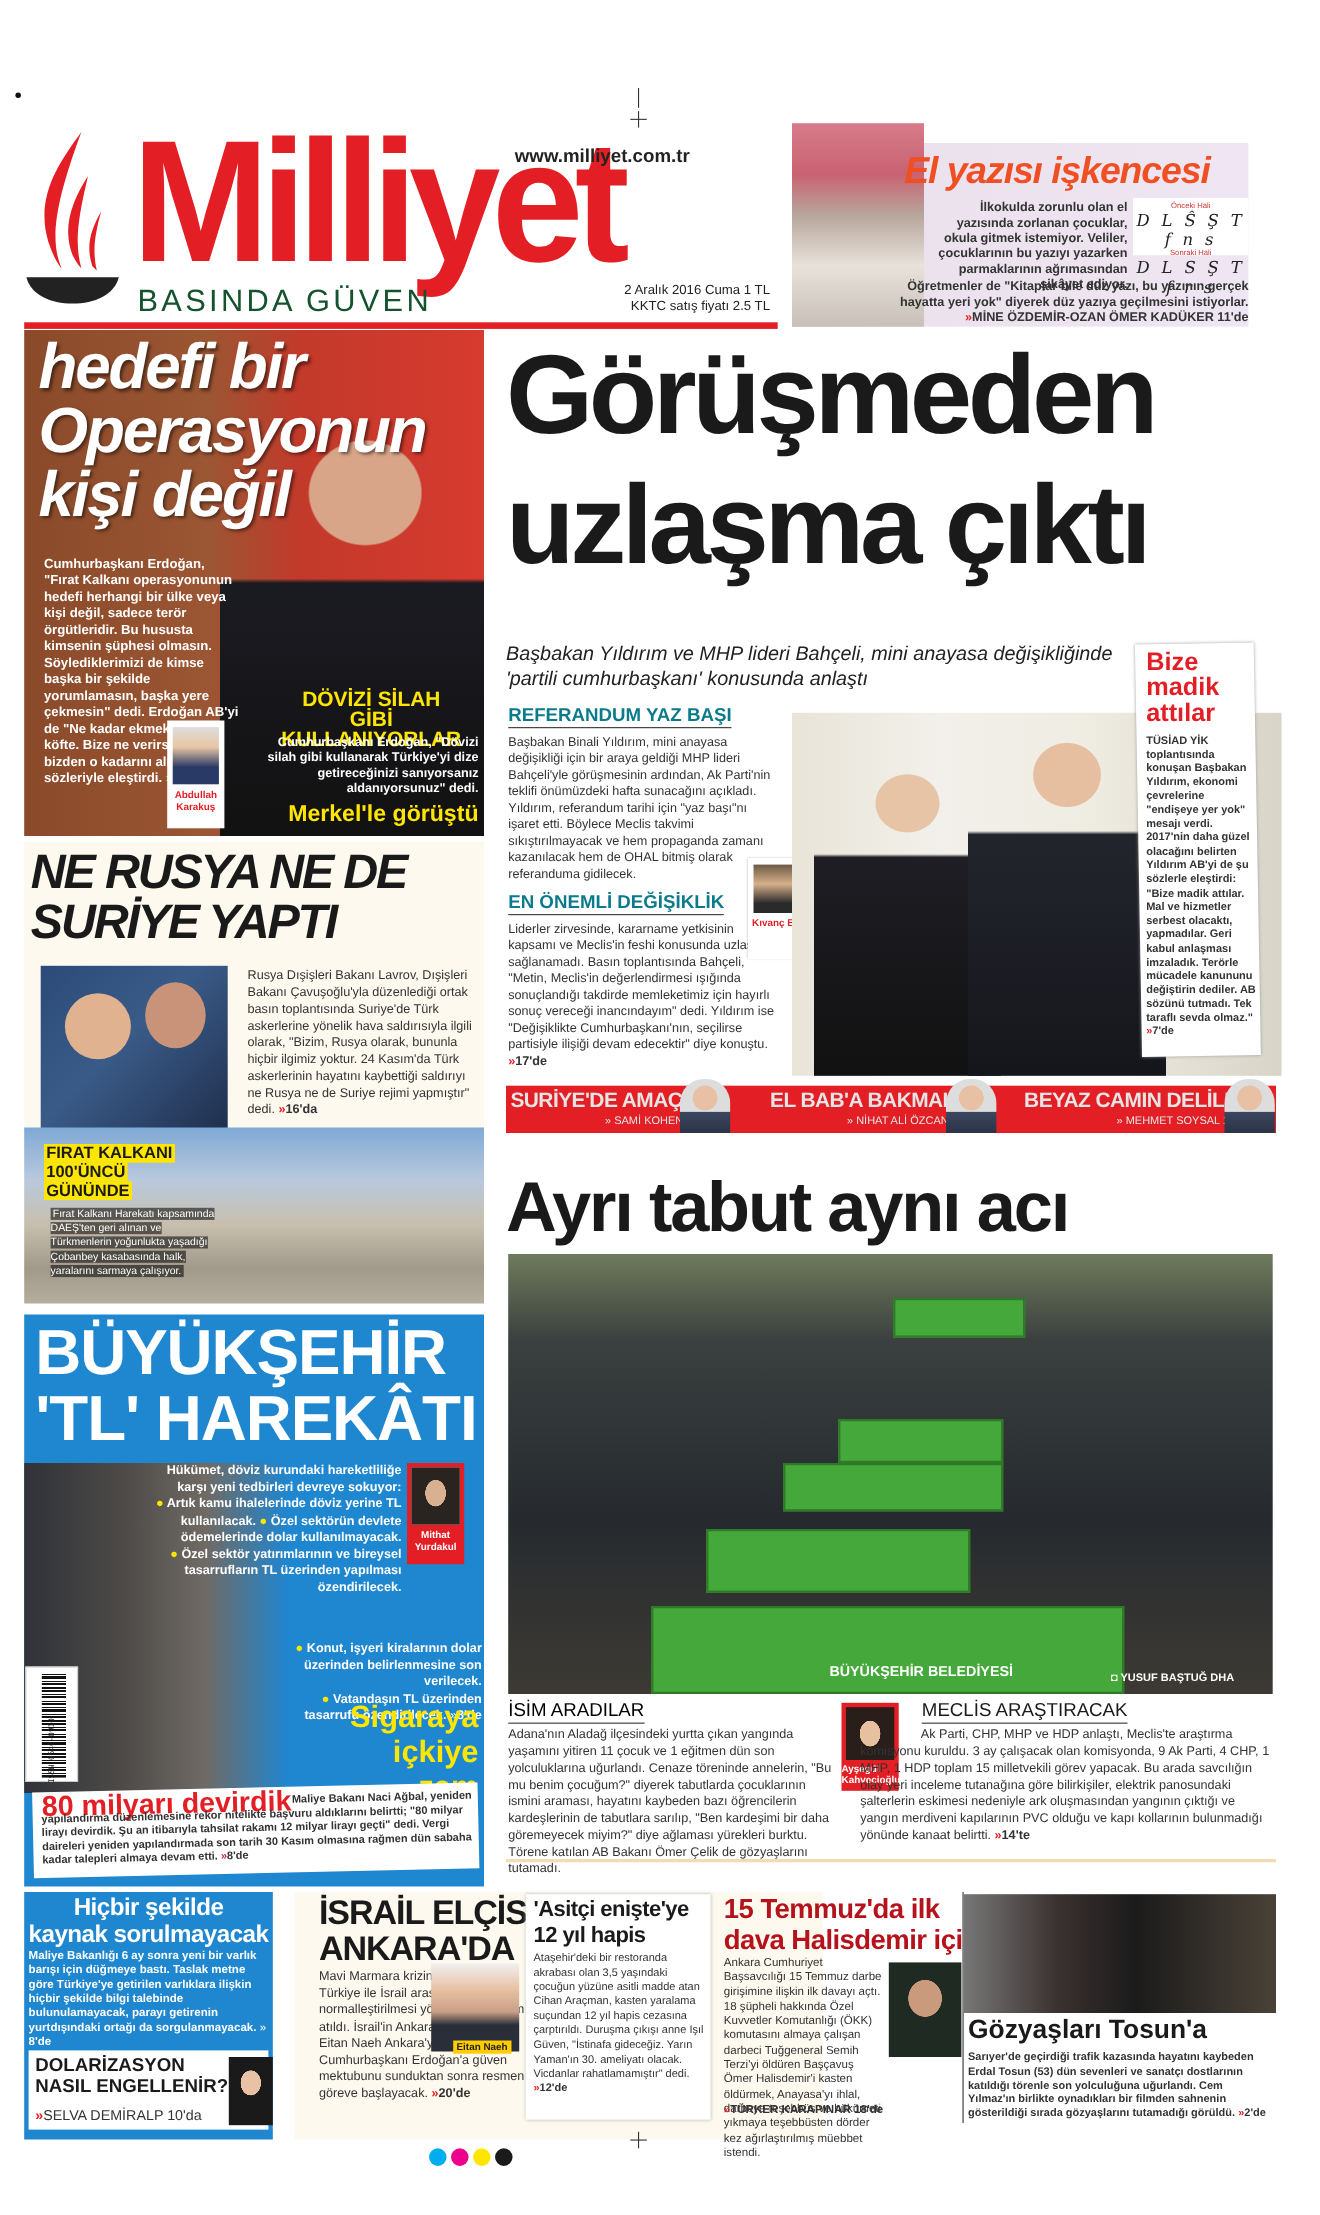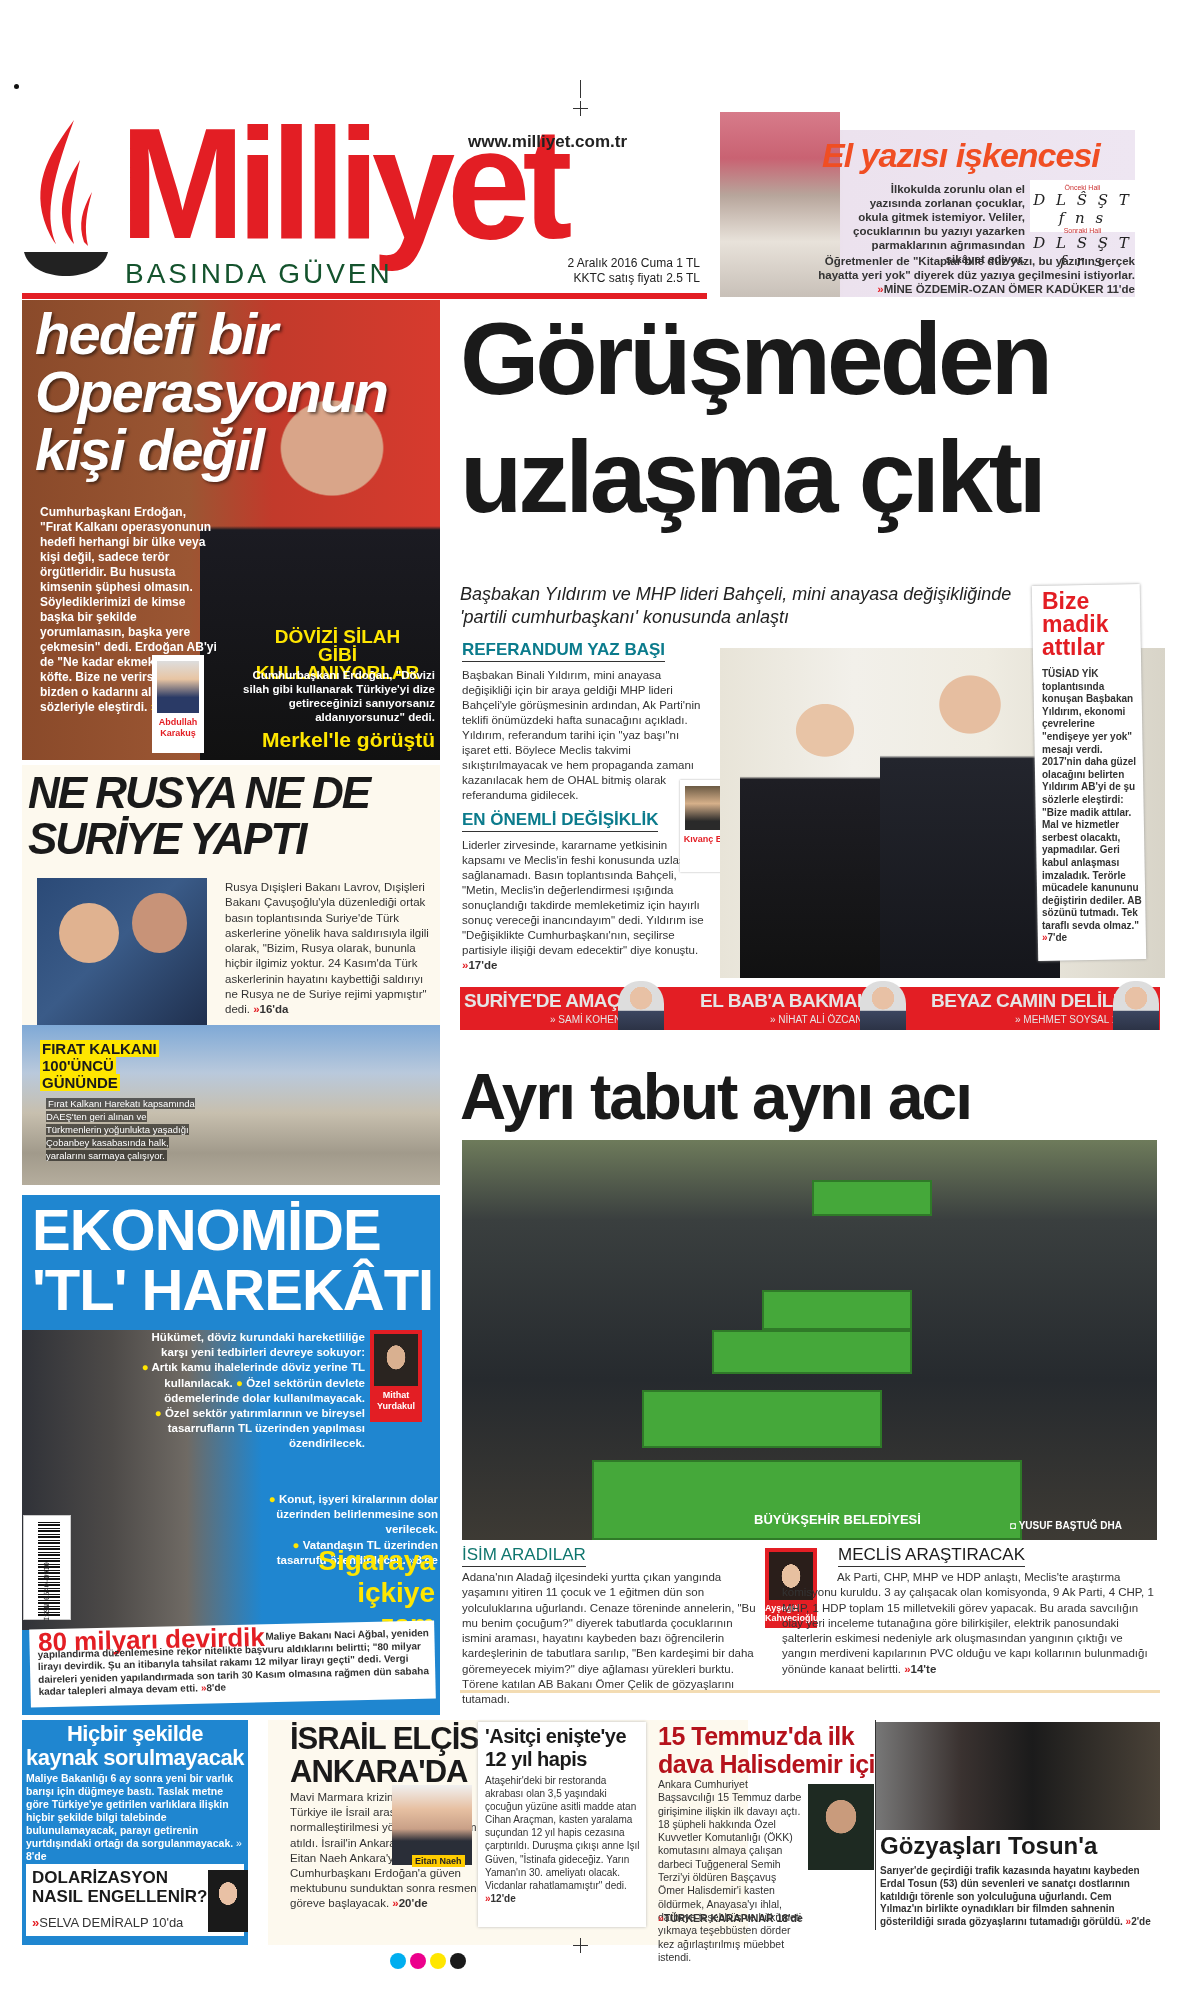--- a/index.html
+++ b/index.html
@@ -63,21 +63,21 @@
 .fk-photo{left:22px;top:1025px;width:418px;height:160px;background:linear-gradient(180deg,#7fa9d6 0%,#b9c9dc 30%,#c7bfae 55%,#a19a8b 80%,#b5ad9d 100%)}
 .fk-h{left:40px;top:1040px;font-size:15px;font-weight:bold;color:#1a1a1a;line-height:17px}
 .fk-h span{background:#ffe600;padding:0 2px}
 .fk-b{left:46px;top:1097px;width:150px;font-size:9.5px;color:#fff;line-height:13px}
 .fk-b span{background:rgba(0,0,0,.55);padding:0 2px}
 
 .tabut-h{left:460px;top:1058px;width:700px;font-size:64px;font-weight:900;color:#1a1a1a;letter-spacing:-2px;line-height:78px}
 .tabut-photo{left:462px;top:1140px;width:695px;height:400px;background:linear-gradient(180deg,#6e7b5b 0%,#3a3f3f 20%,#262a2e 60%,#3d3a34 100%)}
 .coffin{position:absolute;background:#45a83a;border:2px solid #2f7a28}
 .credit{left:1010px;top:1520px;font-size:10px;color:#fff;font-weight:bold}
-.isim-h{left:462px;top:1545px;font-size:17px;color:#0f766e;border-bottom:1.5px solid #333;padding-bottom:1px}
+.isim-h{left:462px;top:1545px;font-size:17px;color:#000000;border-bottom:1.5px solid #333;padding-bottom:1px}
 .isim-b{left:462px;top:1570px;width:300px;font-size:11.5px;line-height:15.3px;color:#333}
 .aysegul{left:765px;top:1548px;width:52px;height:80px;background:#e31e24;font-size:9px;color:#fff;text-align:left;padding-top:55px;line-height:10px;font-weight:bold}
 .aysegul .ph{position:absolute;left:4px;top:4px;width:44px;height:48px;background:radial-gradient(ellipse 35% 40% at 50% 50%,#e7c0a0 60%,#2a1e1a 62%)}
 .meclis-h{left:838px;top:1545px;font-size:17px;color:#1a1a1a;border-bottom:1.5px solid #333;padding-bottom:1px}
 .meclis-b{left:782px;top:1570px;width:375px;font-size:11.5px;line-height:15.3px;color:#333;text-indent:55px}
 .tan-rule{left:460px;top:1690px;width:700px;height:3px;background:#f3dcb3}
 
 .eko{left:22px;top:1195px;width:418px;height:520px;background:#1f86d0}
 .eko-h{left:32px;top:1200px;font-size:58px;font-weight:900;color:#fff;line-height:60px;letter-spacing:-1px}
 .eko-people{left:22px;top:1330px;width:300px;height:300px;background:linear-gradient(90deg,#303238 0%,#4d4a48 30%,#6f6a64 55%,transparent 80%)}
@@ -272,21 +272,21 @@
 <div class="abs meclis-h">MECLİS ARAŞTIRACAK</div>
 <div class="abs meclis-b">
   <span>Ak Parti, CHP, MHP ve HDP anlaştı, Meclis'te araştırma komisyonu kuruldu. 3 ay çalışacak olan komisyonda, 9 Ak Parti, 4 CHP, 1 MHP, 1 HDP toplam 15 milletvekili görev yapacak. Bu arada savcılığın olay yeri inceleme tutanağına göre bilirkişiler, elektrik panosundaki şalterlerin eskimesi nedeniyle ark oluşmasından yangının çıktığı ve yangın merdiveni kapılarının PVC olduğu ve kapı kollarının bulunmadığı yönünde kanaat belirtti.</span>
   <span class="arr">»</span><b>14'te</b>
 </div>
 <div class="abs tan-rule"></div>
 
 <div class="abs eko"></div>
 <div class="abs eko-people"></div>
 <div class="abs eko-h">
-  <div>EKONOMİDE</div>
+  <div>BÜYÜKŞEHİR</div>
   <div>'TL' HAREKÂTI</div>
 </div>
 <div class="abs eko-b" style="width:240px">
   <div>Hükümet, döviz kurundaki hareketliliğe karşı yeni tedbirleri devreye sokuyor:</div>
   <div><span class="dot">●</span> <span>Artık kamu ihalelerinde döviz yerine TL kullanılacak.</span> <span class="dot">●</span> <span>Özel sektörün devlete ödemelerinde dolar kullanılmayacak.</span></div>
   <div><span class="dot">●</span> <span>Özel sektör yatırımlarının ve bireysel tasarrufların TL üzerinden yapılması özendirilecek.</span></div>
 </div>
 <div class="abs eko-b2" style="top:1492px">
   <div><span class="dot">●</span> <span>Konut, işyeri kiralarının dolar üzerinden belirlenmesine son verilecek.</span></div>
   <div><span class="dot">●</span> <span>Vatandaşın TL üzerinden tasarrufu özendirilecek.</span> <span style="font-weight:normal">»</span><span>8'de</span></div>

